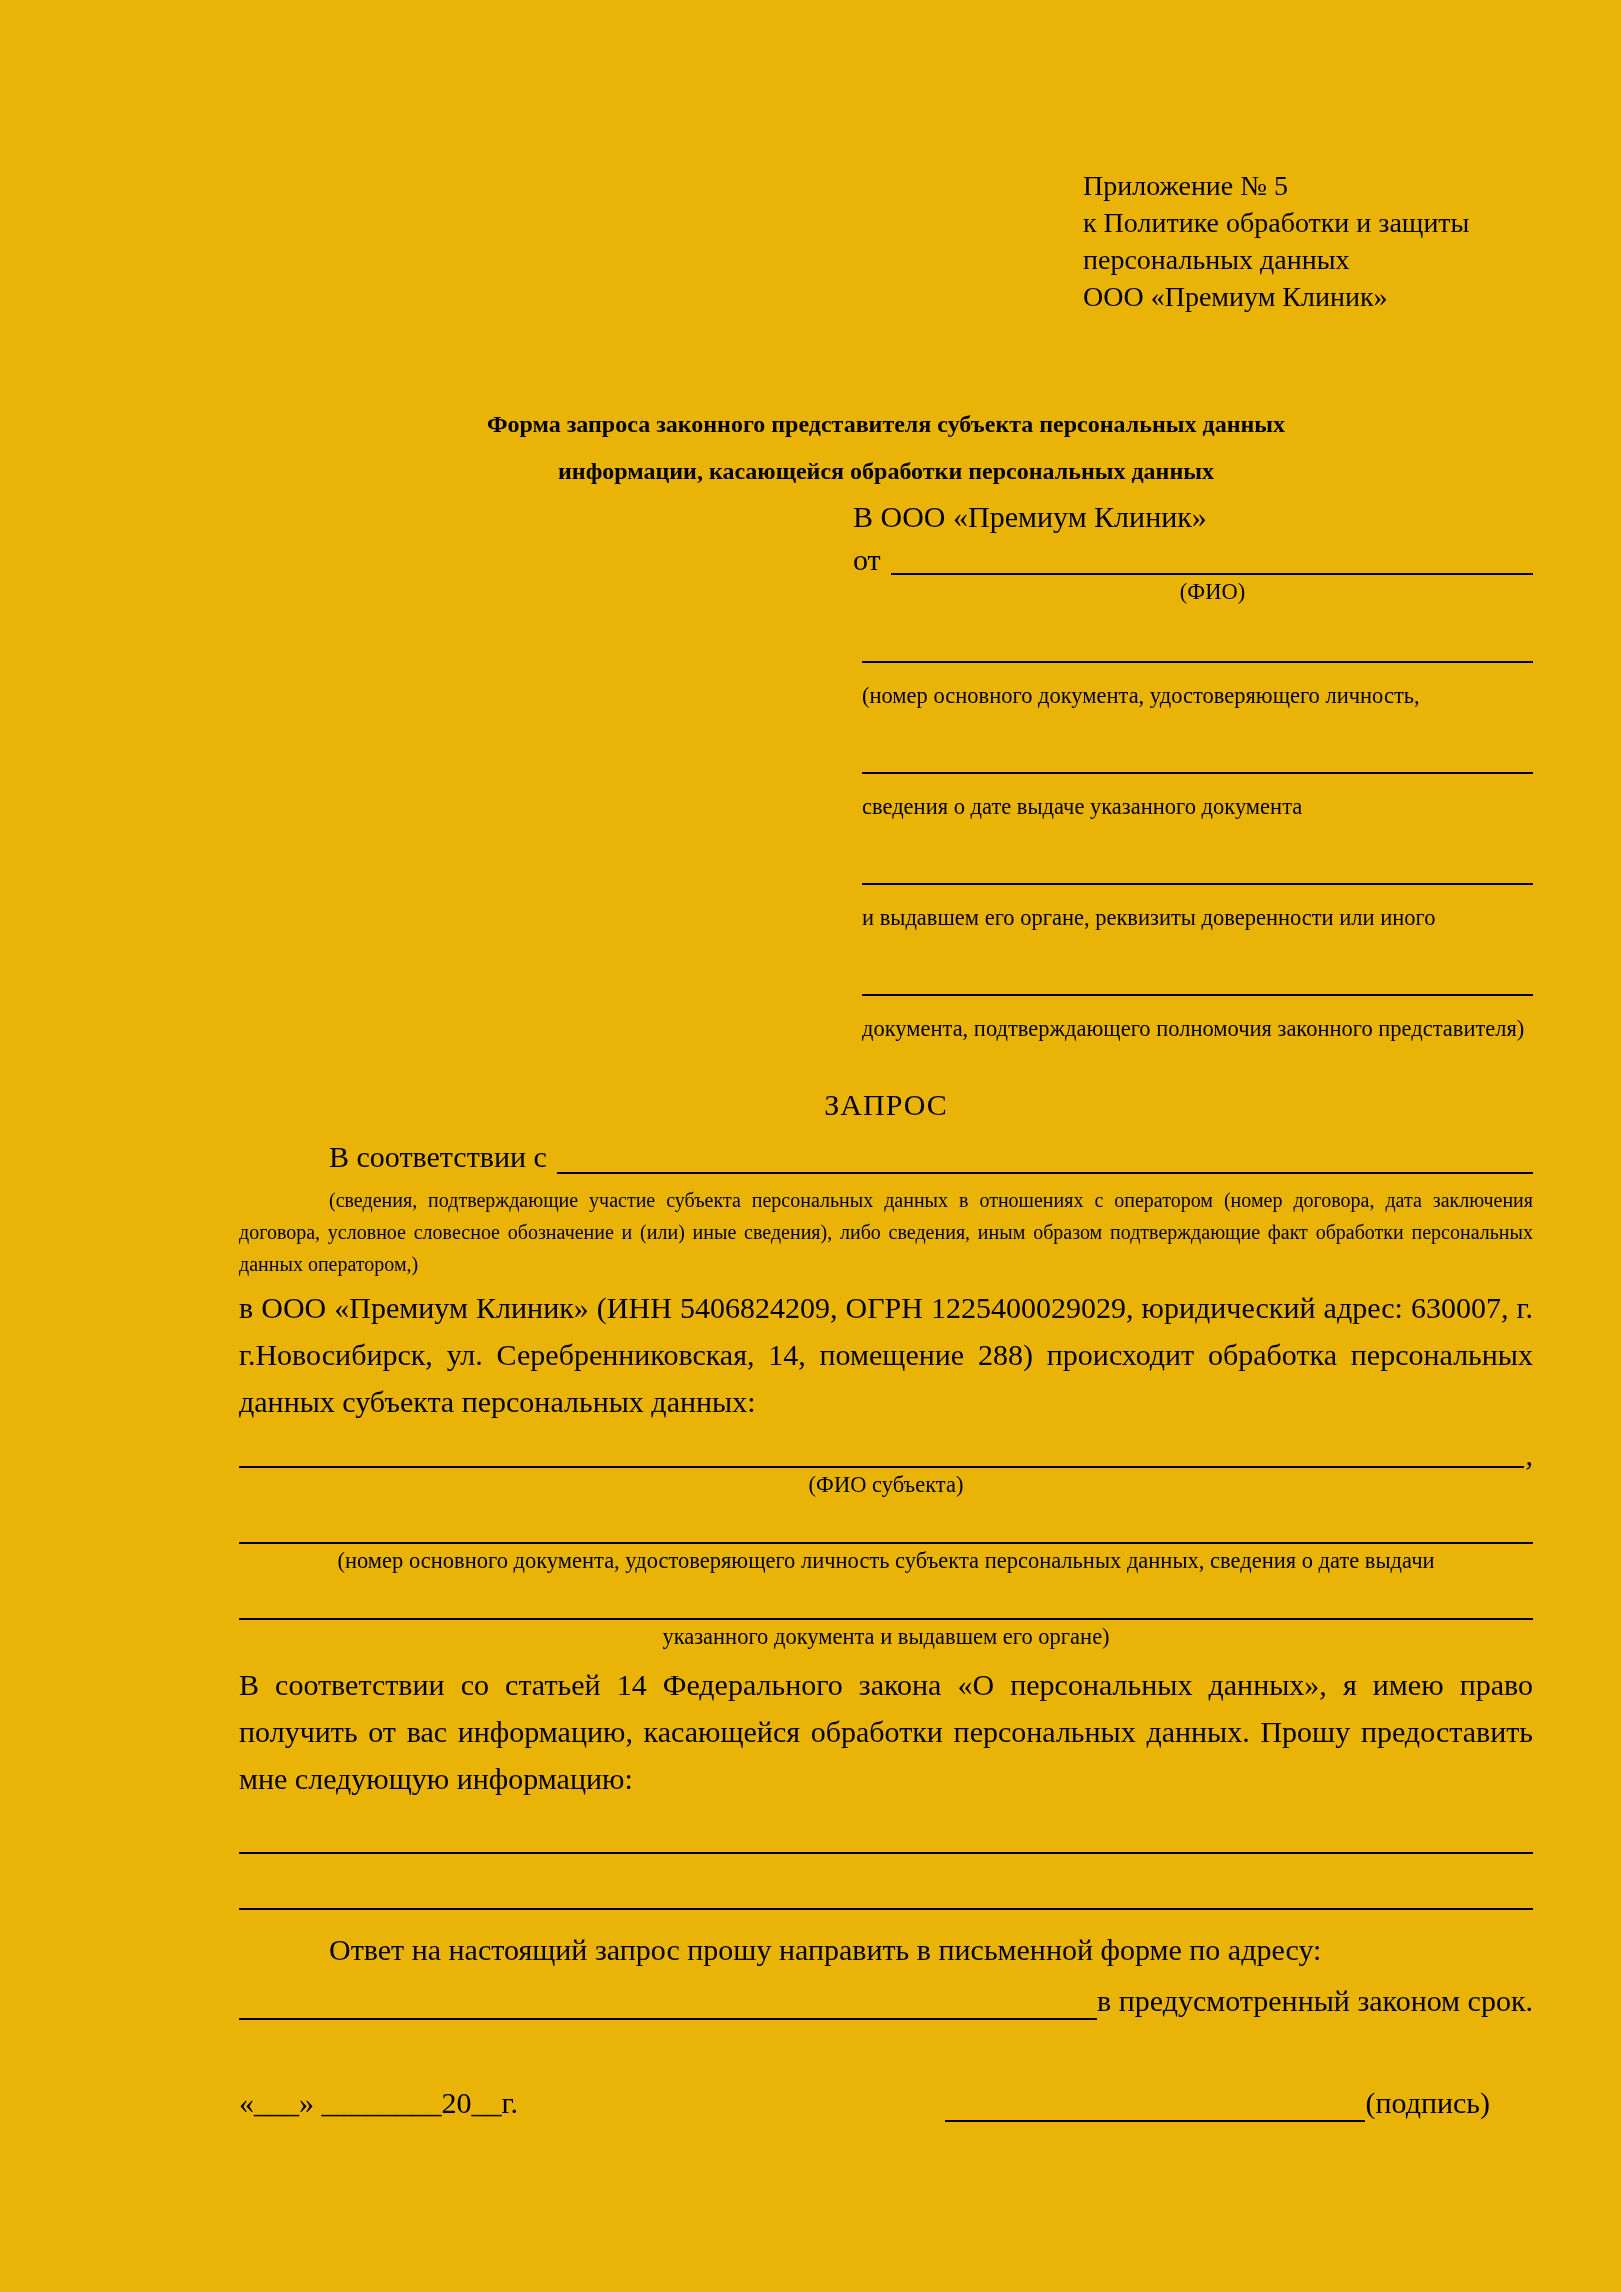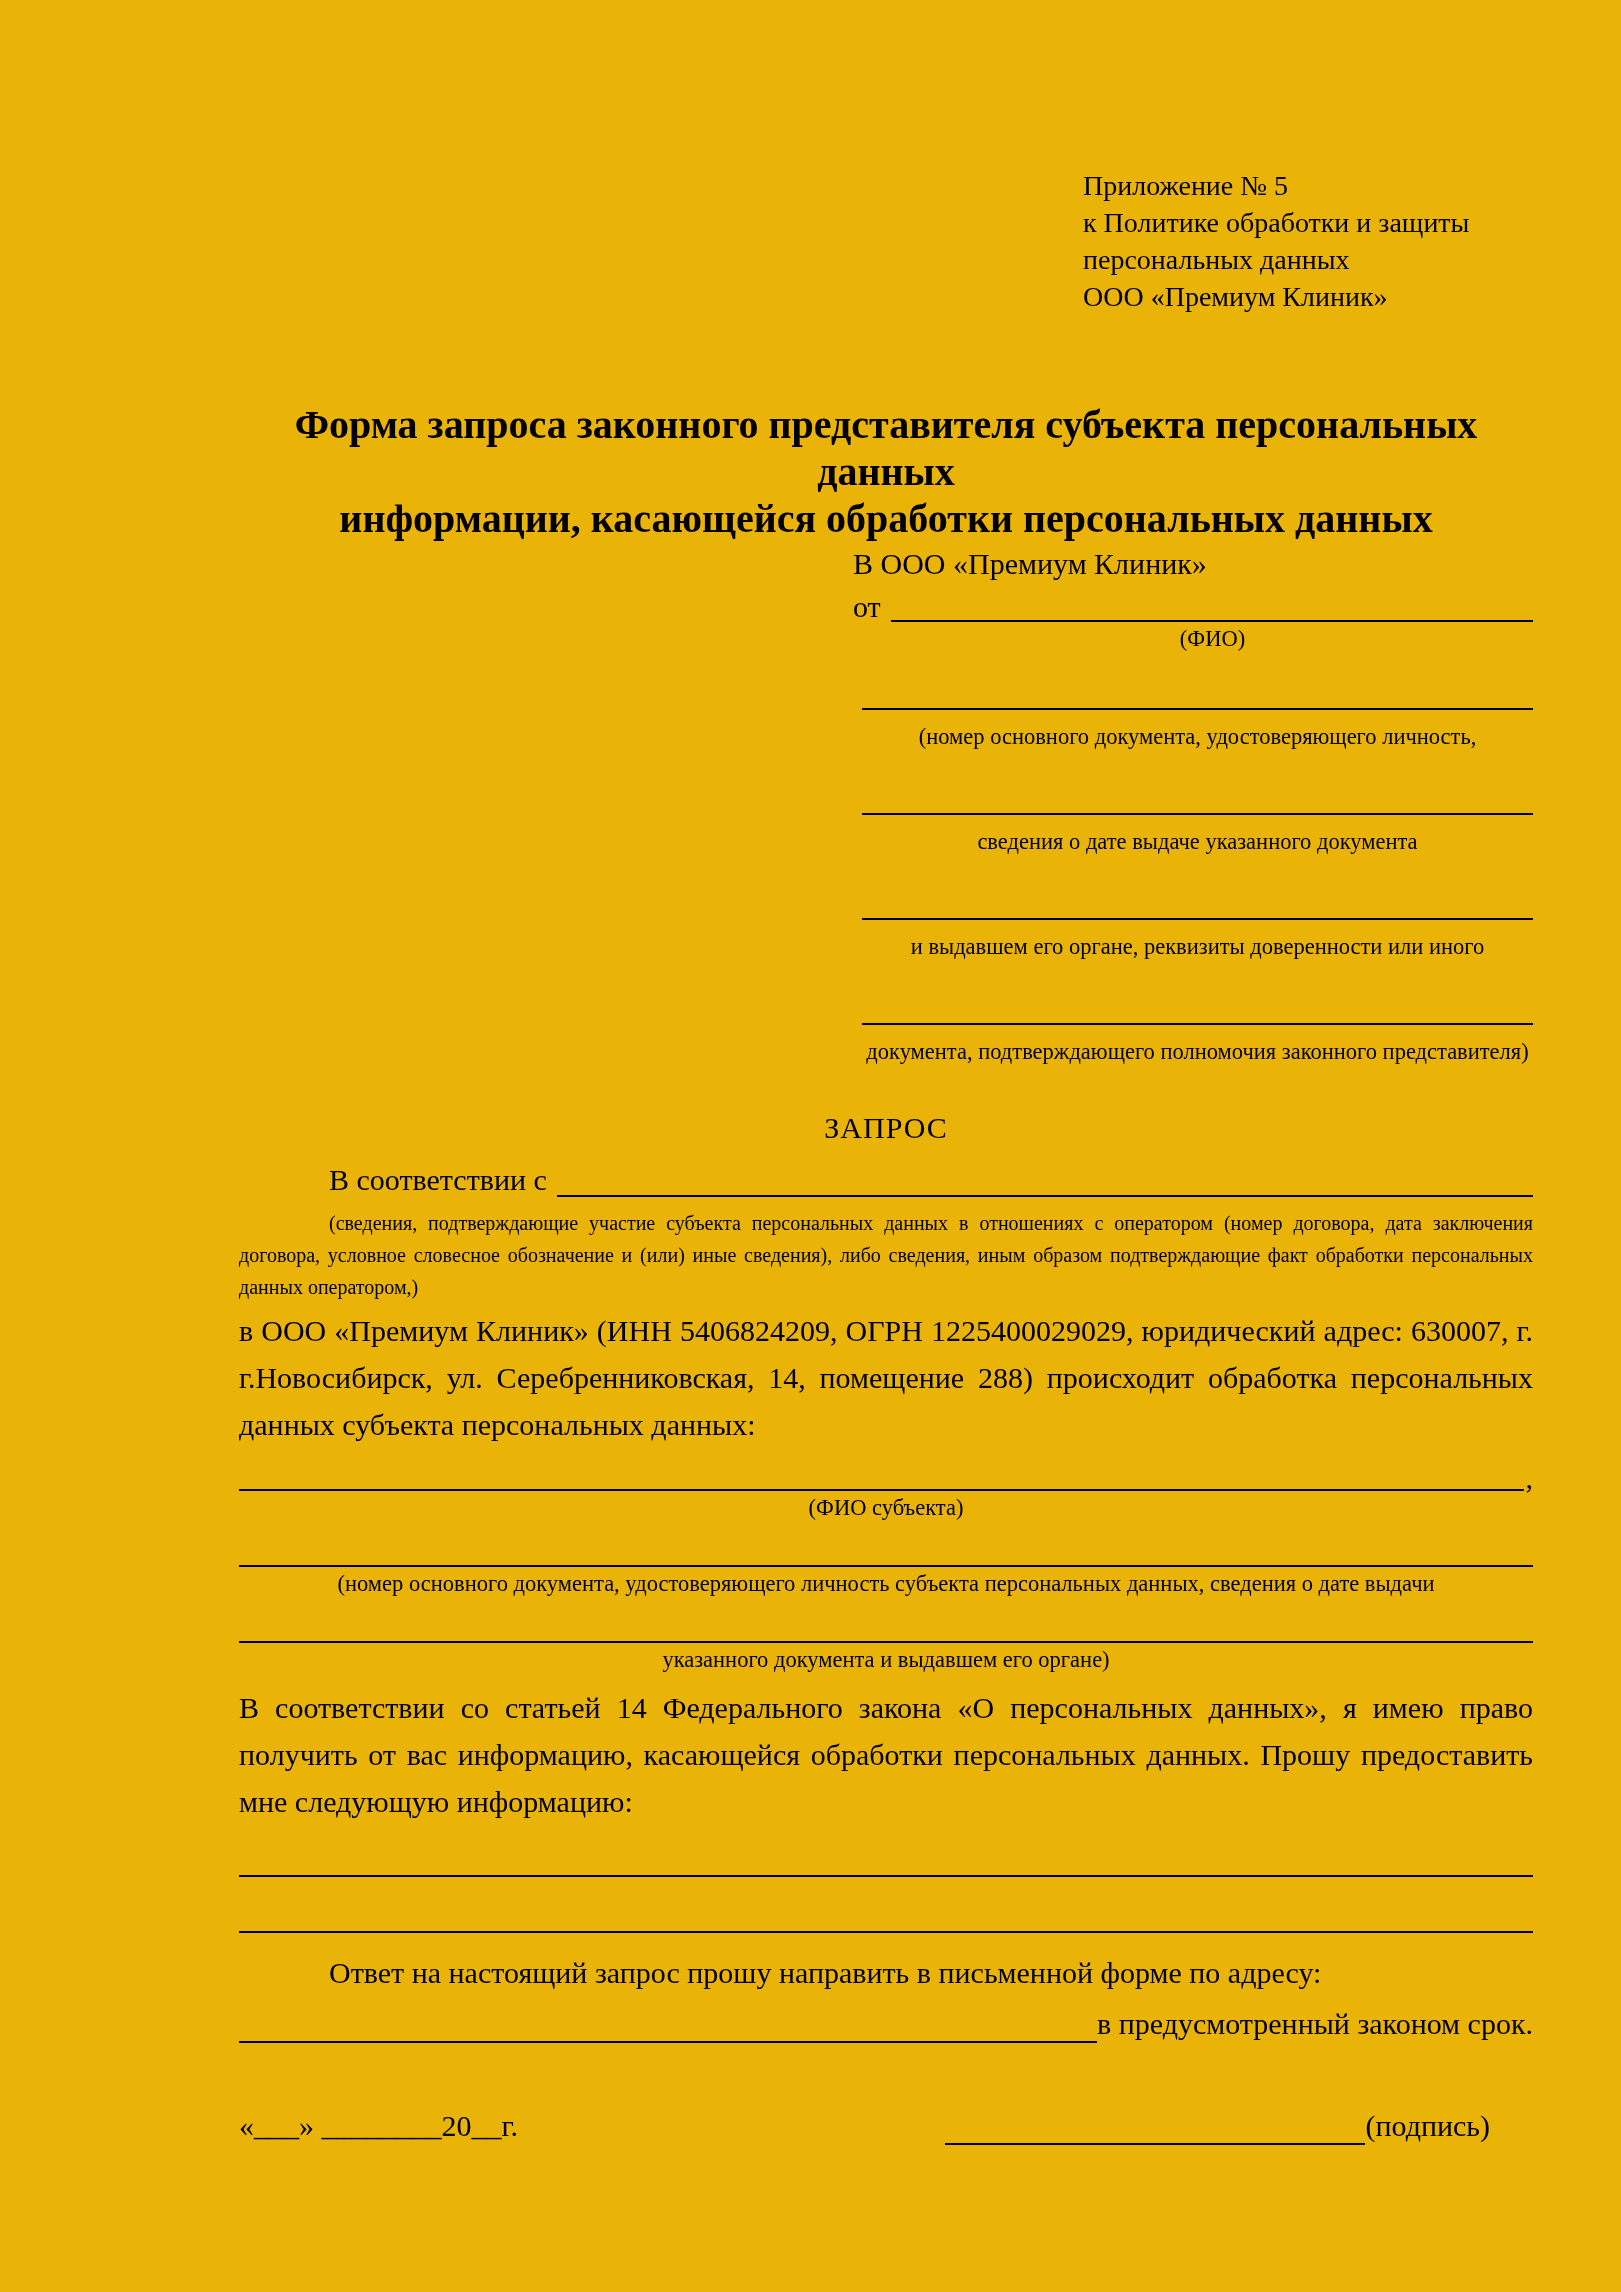--- a/index.html
+++ b/index.html
@@ -13,35 +13,35 @@
     box-sizing: border-box;
     padding: 167px 88px 0 239px;
     position: relative;
     overflow: hidden;
   }
 
   
   .appendix { margin-left: 844px; font-size: 28px; line-height: 37px; }
 
   
-  .title { margin-top: 86px; text-align: center; font-weight: 700; font-size: 40px; line-height: 47px; }
+  .title { margin-top: 86px; text-align: center; font-weight: 700; font-size: 24px; line-height: 47px; }
 
   
   .addressee { margin-left: 614px; font-size: 30px; }
   .addr-org { line-height: 43px; }
   .from-row { display: flex; align-items: flex-end; height: 37px; }
   .from-label { line-height: 31px; }
   .blank { border-bottom: 2.9px solid #000; }
   .from-row .blank { flex: 1; height: 100%; margin-left: 9.8px; }
   .fio-caption { text-align: center; font-size: 22.5px; line-height: 29px; padding-top: 2px; padding-left: 39px; }
 
   .rep-fields { margin-left: 623px; }
   .rep-field .fline { height: 29px; border-bottom: 2.9px solid #000; margin-top: 33px; }
   .rep-field:first-child .fline { margin-top: 25.5px; }
-  .rep-field .fcap { text-align: center; font-size: 22.5px; line-height: 29px; padding-top: 12px; }
+  .rep-field .fcap { text-align: left; font-size: 22.5px; line-height: 29px; padding-top: 18px; }
 
   
   .request-heading { margin-top: 45px; text-align: center; font-size: 30px; letter-spacing: 1px; }
   .accordance-row { display: flex; align-items: flex-end; margin-top: 9.8px; padding-left: 90px; font-size: 30px; height: 43px; }
   .accordance-row .lead { line-height: 35px; white-space: nowrap; }
   .accordance-row .blank { flex: 1; height: 100%; margin-left: 9.8px; }
   .small-caption { font-size: 20px; line-height: 32px; text-align: justify; text-indent: 90px; margin-top: 10px; }
 
   .body-par { font-size: 30px; line-height: 47px; text-align: justify; }
   .operator-par { margin-top: 3.9px; }

